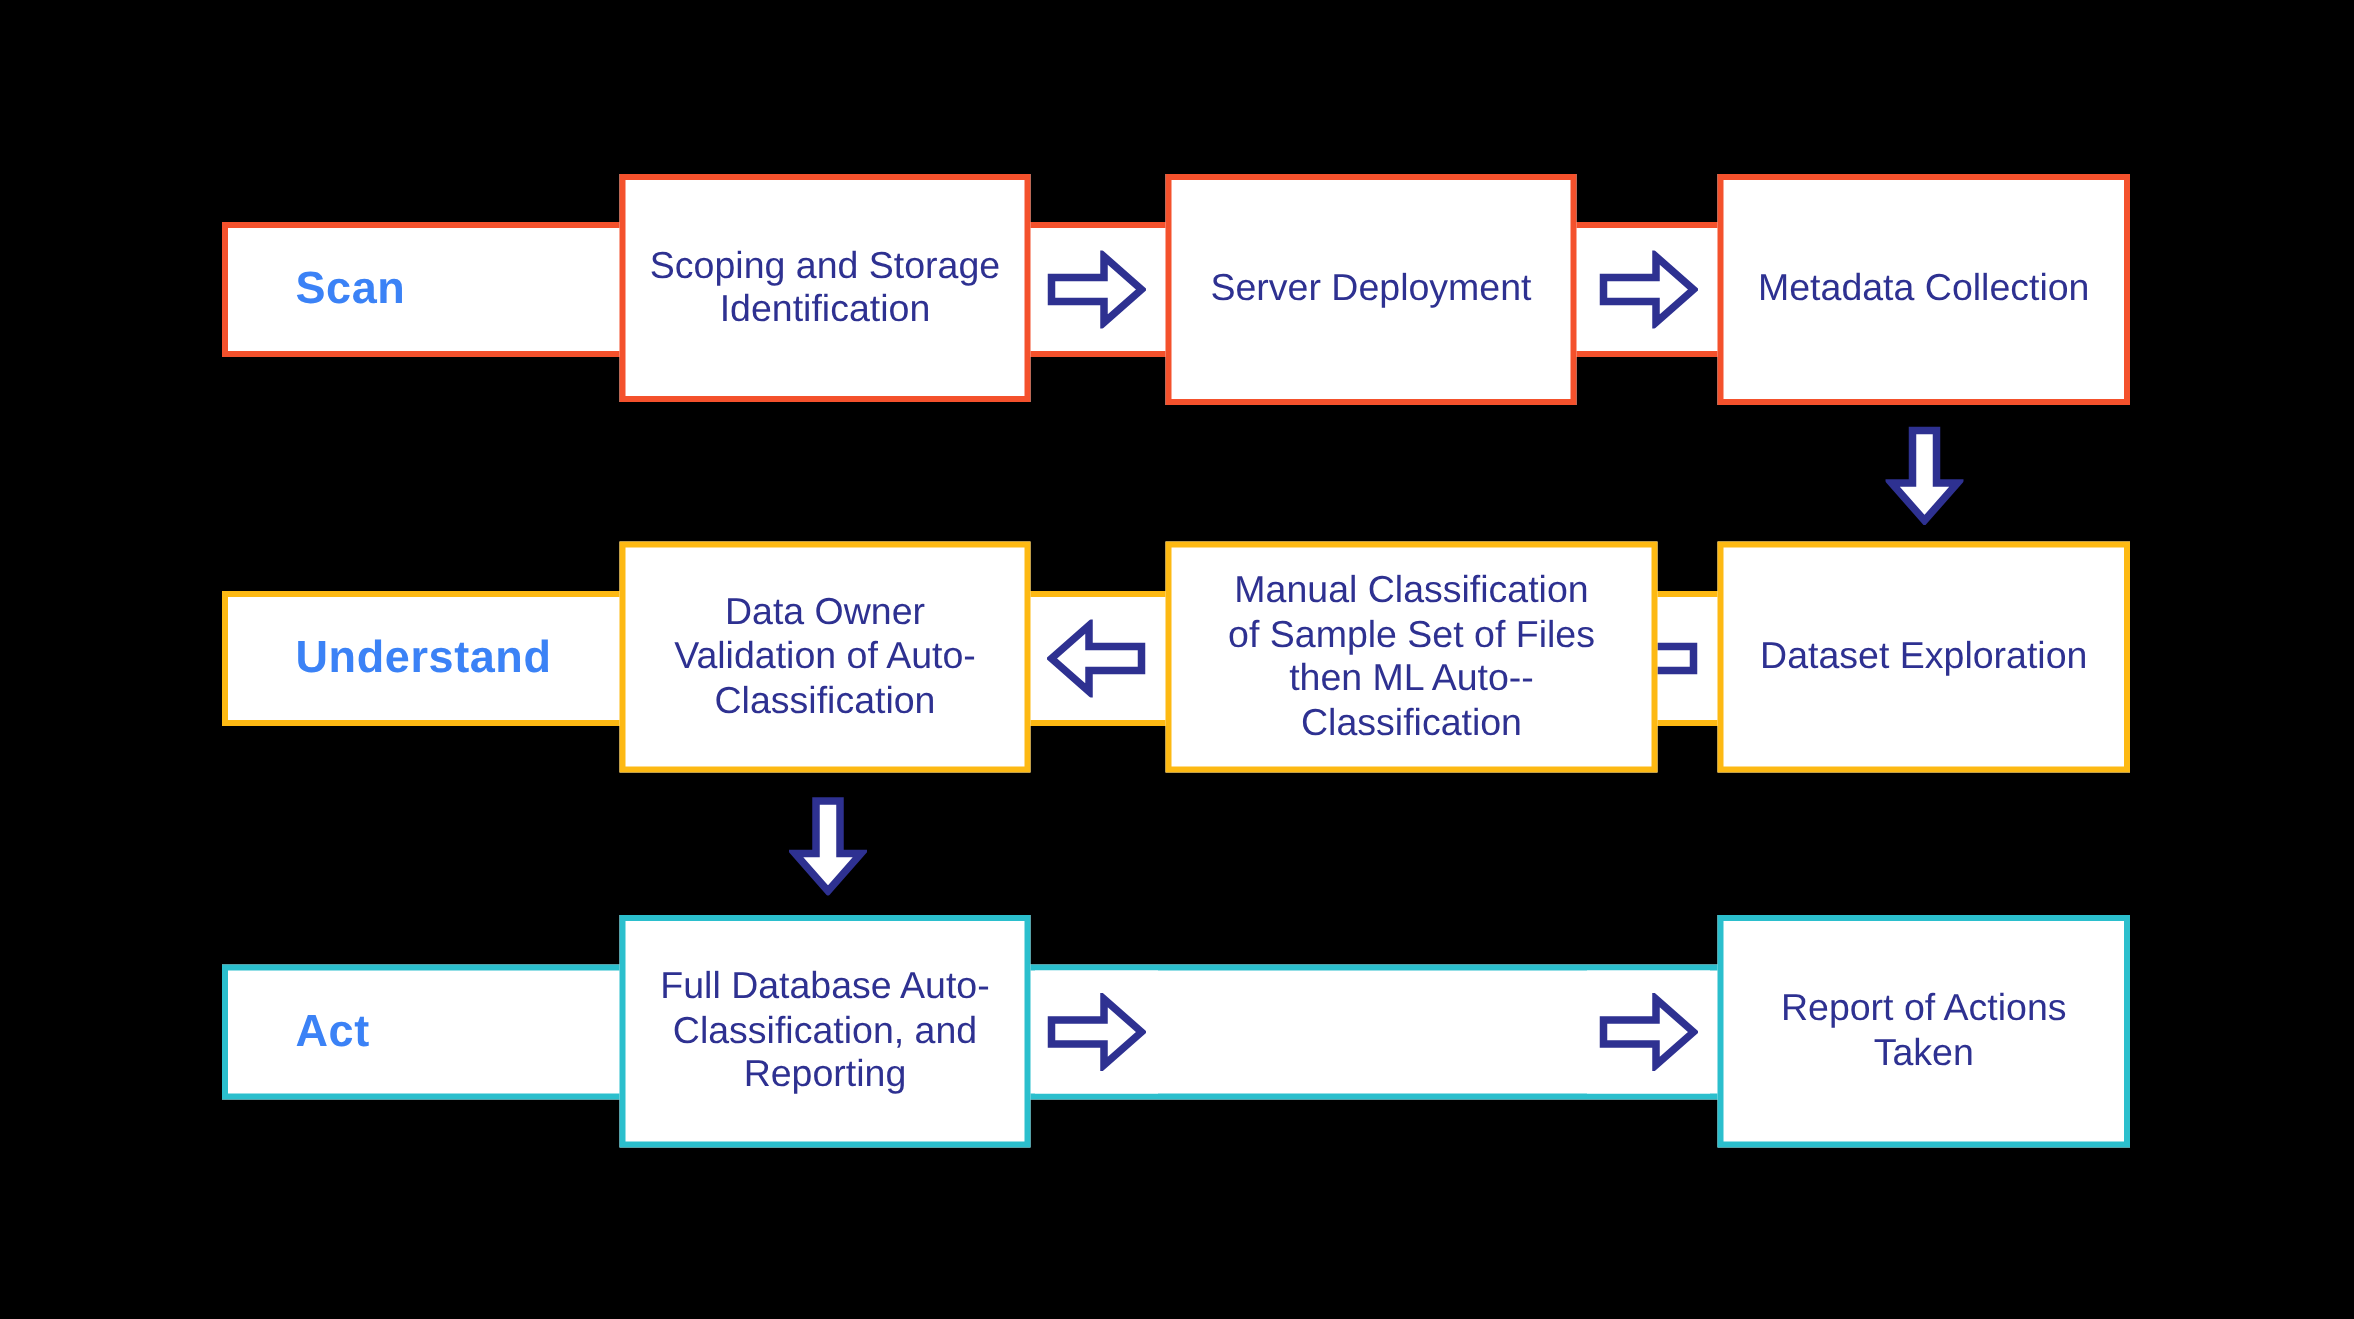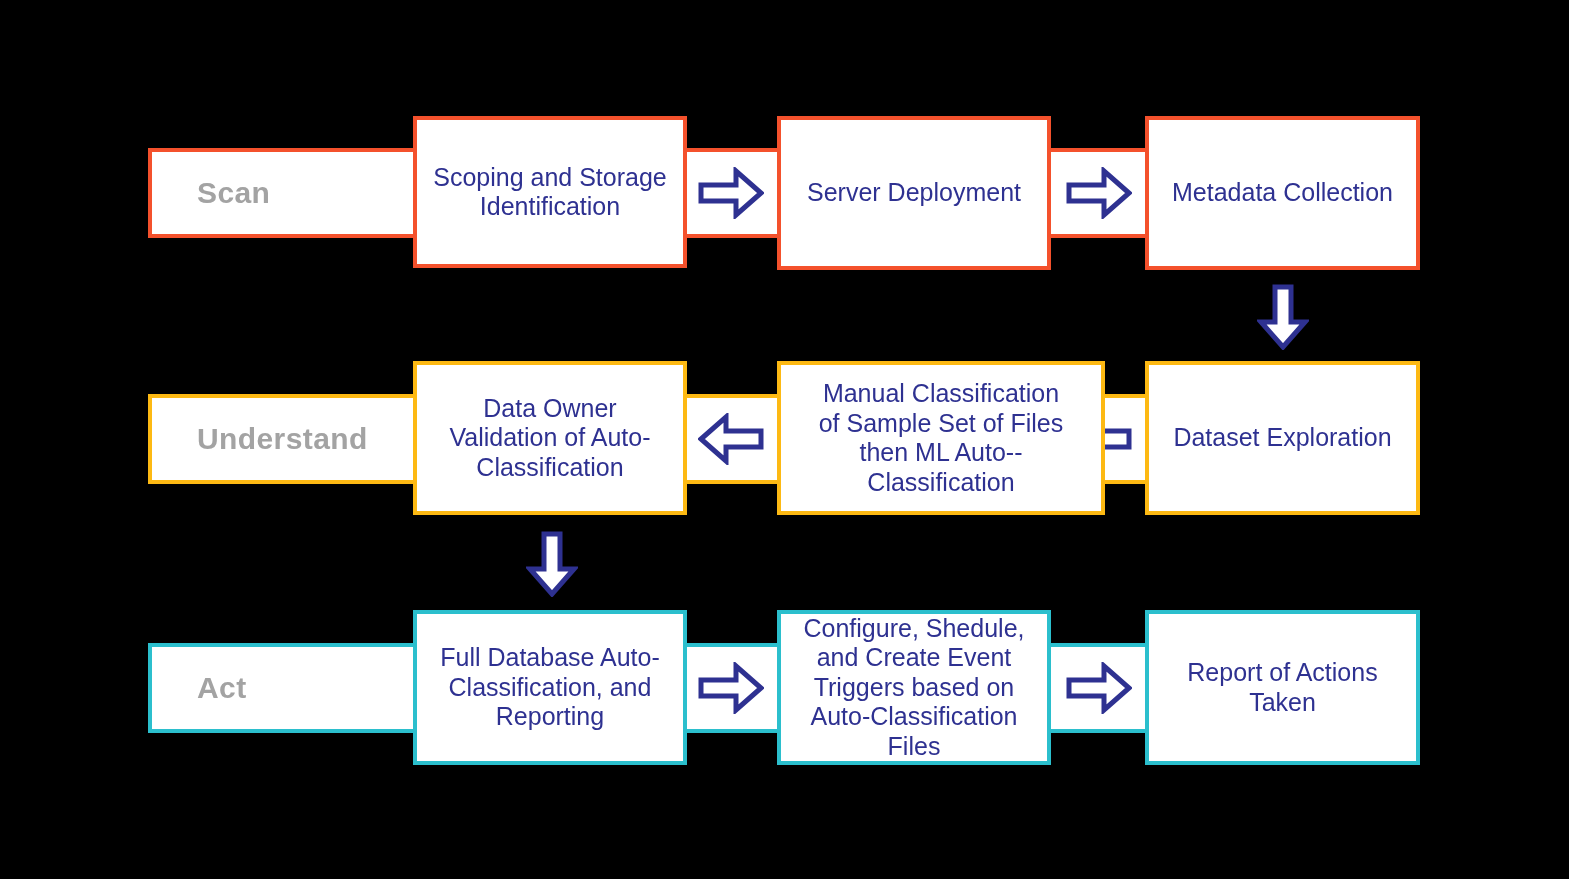--- a/index.html
+++ b/index.html
@@ -48,21 +48,21 @@
     display: block;
     white-space: pre-line;
   }
 
   
   .stage-label {
     position: absolute;
     display: flex;
     align-items: center;
     box-sizing: border-box;
-    color: #a3a3a3;
+    color: #3b82f6;
     font-size: 30px;
     font-weight: bold;
     letter-spacing: 0.4px;
     padding-left: 45px;
     background: transparent;
   }
 
   
   .connector {
     position: absolute;
@@ -194,25 +194,18 @@
         <polygon points="3,18 38,18 38,4 63,26 38,48 38,34 3,34" fill="#ffffff" stroke="#2e3191" stroke-width="5" stroke-linejoin="miter"></polygon>
       </svg>
     </span>
   </div>
 
   <div class="node" style="left:413px; top:610px; width:274px; height:155px; border-color:#2bbfcd;">
     <span class="txt">Full Database Auto-
 Classification, and
 Reporting</span>
   </div>
-  <div class="node" style="left:777px; top:610px; width:274px; height:155px; border-color:#2bbfcd;">
-    <span class="txt">Configure, Shedule,
-and Create Event
-Triggers based on
-Auto-Classification
-Files</span>
-  </div>
   <div class="node" style="left:1145px; top:610px; width:275px; height:155px; border-color:#2bbfcd;align-items:center;">
     <span class="txt">Report of Actions
 Taken</span>
   </div>
 
 </div>
 
 </body></html>

